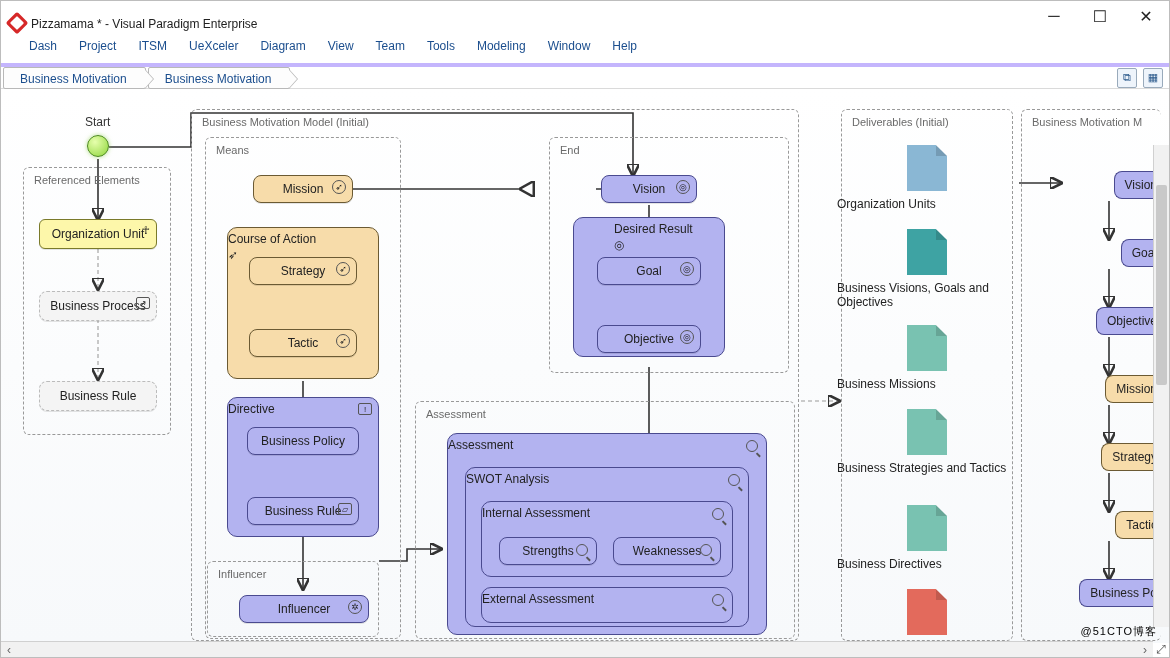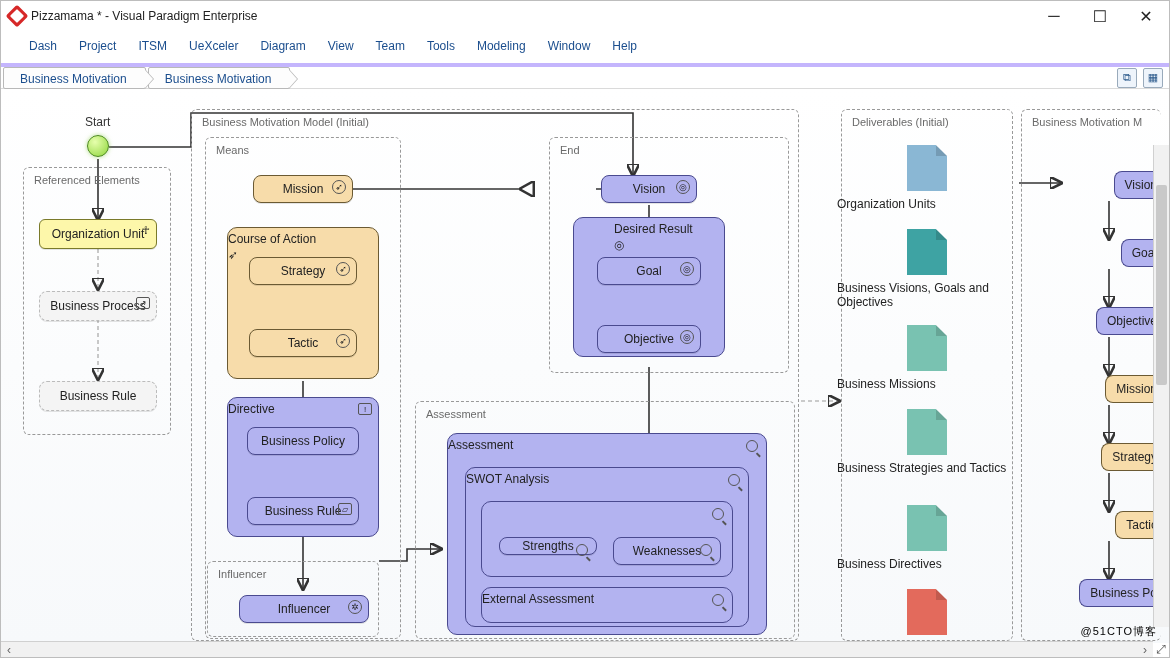--- a/index.html
+++ b/index.html
@@ -1,19 +1,19 @@
 <!DOCTYPE html>
 <html><head>
 <meta charset="utf-8">
 <style>
 * { box-sizing: border-box; margin: 0; padding: 0; font-family: "Segoe UI", Tahoma, sans-serif; font-size: 12px; color: #222; }
 body { background: #fff; width: 1170px; height: 658px; overflow: hidden; border: 1px solid #bdbdbd; position: relative; }
 
 
-.titlebar { display: flex; align-items: center; height: 30px; padding: 0 0 0 8px; }
+.titlebar { display: flex; align-items: flex-end; height: 30px; padding: 0 0 0 8px; }
 .titlebar .logo { width: 16px; height: 16px; margin-right: 6px; position: relative; }
 .titlebar .logo::before { content:""; position:absolute; inset:0; background:#d62828; transform:rotate(45deg); border-radius:2px; }
 .titlebar .logo::after { content:""; position:absolute; left:3px; top:3px; width:10px; height:10px; background:#fff; transform:rotate(45deg); border-radius:1px; }
 .titlebar .title { flex:1; }
 .titlebar .winbtn { width: 46px; height: 30px; display:flex; align-items:center; justify-content:center; font-size:16px; }
 
 
 .menubar { display:flex; gap: 2px; padding: 4px 12px 6px 18px; }
 .menubar .item { padding: 4px 10px; color:#1b4e8e; }
 
@@ -267,23 +267,24 @@
       <div class="cn-title">Assessment</div>
       <span class="mag"></span>
     </div>
 
     <div class="container-node blue" style="left:464px; top:378px; width:284px; height:160px;">
       <div class="cn-title">SWOT Analysis</div>
       <span class="mag"></span>
     </div>
 
     <div class="container-node blue" style="left:480px; top:412px; width:252px; height:76px;">
+      <div class="cn-title">Internal Assessment</div>
       <span class="mag"></span>
     </div>
-    <div class="node blue" style="left:498px; top:448px; width:98px; height:18px;">
+    <div class="node blue" style="left:498px; top:448px; width:98px; height:28px;">
       <span>Strengths</span>
       <span class="mag" style="top:6px;"></span>
     </div>
     <div class="node blue" style="left:612px; top:448px; width:108px; height:28px;">
       <span>Weaknesses</span>
       <span class="mag" style="top:6px;"></span>
     </div>
 
     <div class="container-node blue" style="left:480px; top:498px; width:252px; height:36px;">
       <div class="cn-title">External Assessment</div>

